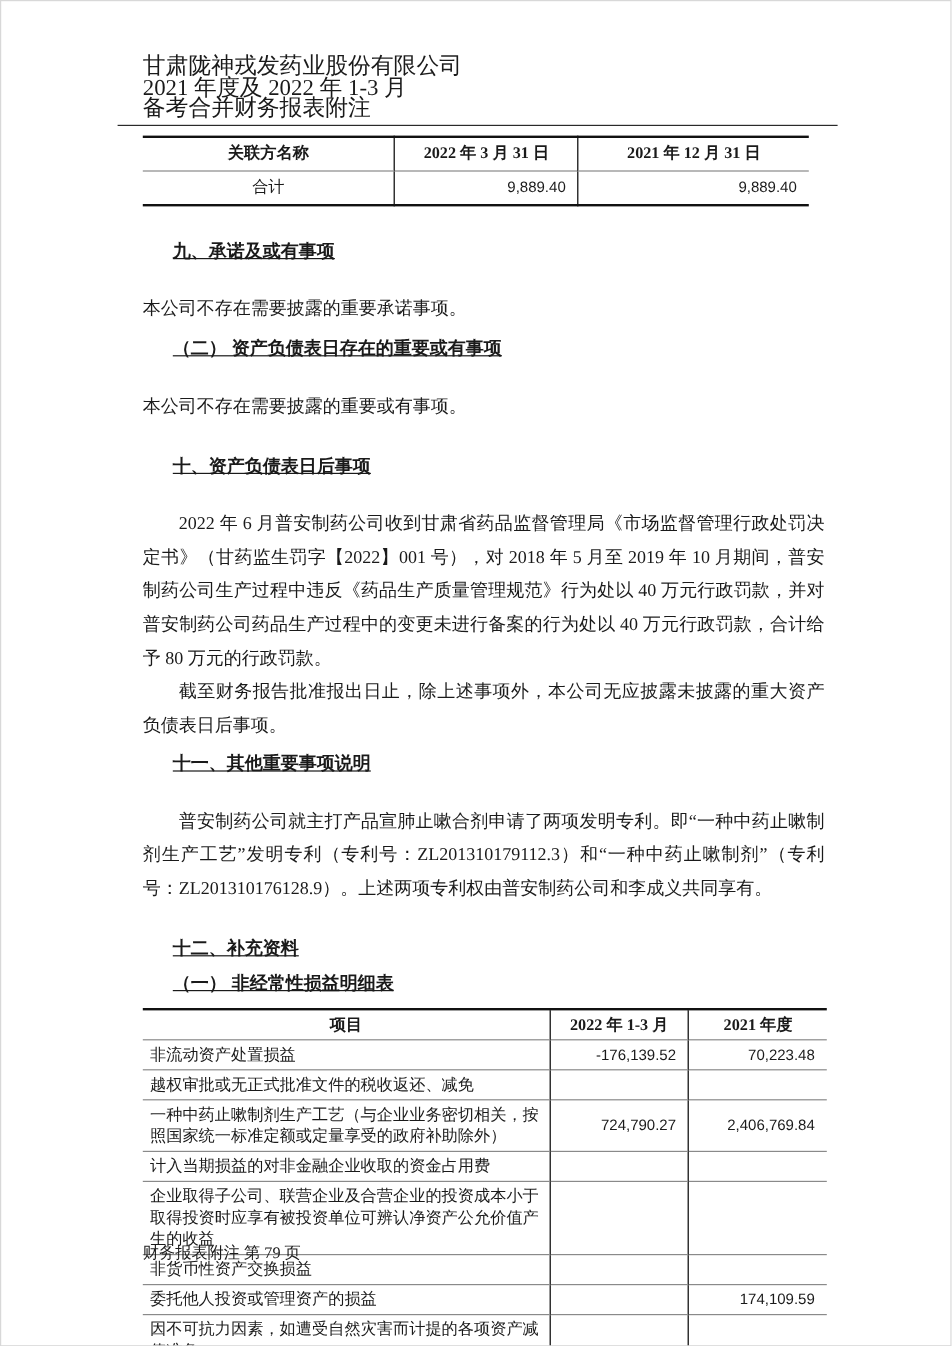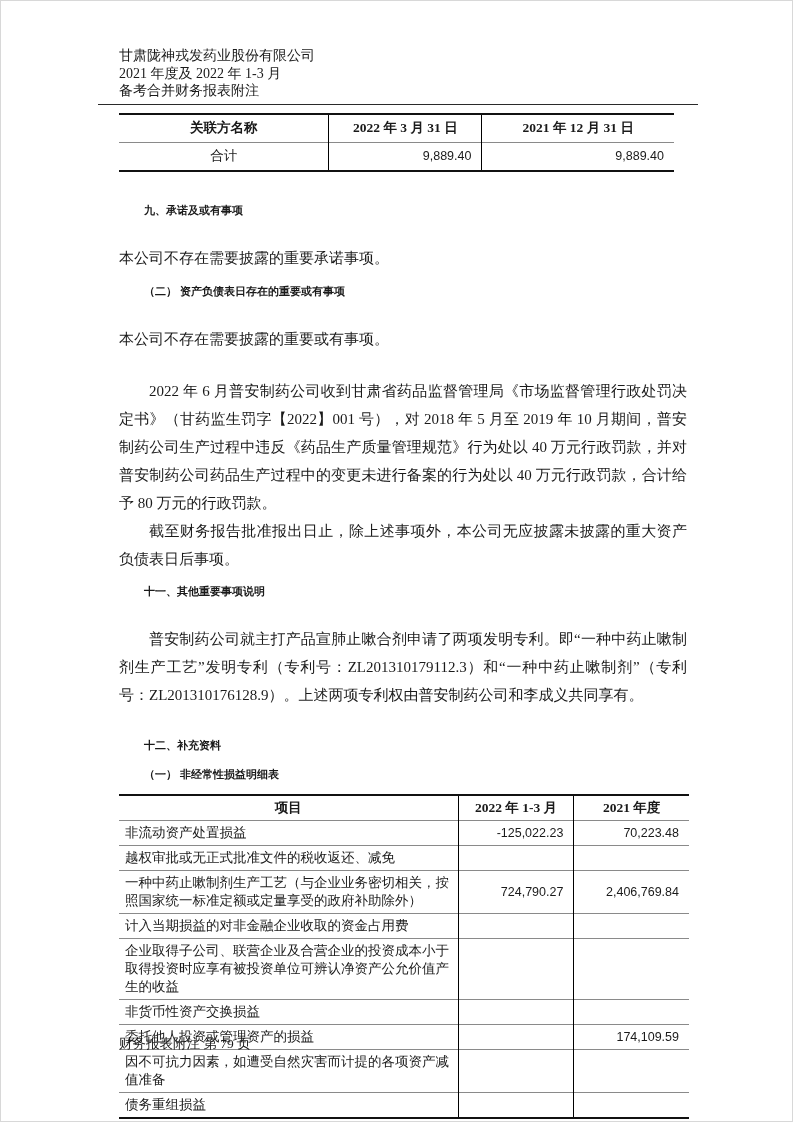--- a/index.html
+++ b/index.html
@@ -8,21 +8,21 @@
     width:793px;height:1122px;
     margin:0 auto;
     background:#fff;
     border:1px solid #d8d8d8;
     box-sizing:border-box;
     padding:46px 105px 0 118px;
     font-family:"Liberation Serif","DejaVu Serif",serif;
     color:#1a1a1a;
     overflow:hidden;
   }
-  .doc-header{font-size:14px;line-height:17.5px;}
+  .doc-header{font-size:19px;line-height:17.5px;}
   .header-rule{
     margin-left:-21px;width:600px;height:0;
     border-bottom:1.5px solid #2a2a2a;margin-top:4px;
   }
   table{border-collapse:collapse;table-layout:fixed;}
   .tbl{
     border-top:2.5px solid #111;
     border-bottom:2.5px solid #111;
     font-size:13.5px;
   }
@@ -36,22 +36,23 @@
   }
   .tbl td:first-child{border-left:none;}
   .tbl tr:first-child td{border-top:none;font-weight:bold;}
   .tbl .th{text-align:center;}
   .tbl .num{text-align:right;padding-right:10px;font-family:"Liberation Sans","DejaVu Sans",sans-serif;font-size:12.5px;}
   .tbl1{width:555px;margin-top:8px;}
   .tbl1 td{height:21px;}
   .tbl2{width:570px;margin-top:10px;}
   .h-sec{
     font-family:"Liberation Sans","DejaVu Sans",sans-serif;
-    font-weight:bold;font-size:11px;line-height:20px;
+    font-weight:bold;font-size:15px;line-height:20px;
     margin:0 0 0 25px;
+    text-decoration:underline;
   }
   .para{
     font-size:15px;line-height:28px;text-align:justify;
     text-indent:2em;margin:0;
   }
   .para.noindent{text-indent:0;}
   .mt-sec{margin-top:28px;}
   .mt-sub{margin-top:9px;}
   .mt-body{margin-top:24px;}
   .doc-footer{
@@ -89,20 +90,21 @@
       <td class="num">9,889.40</td>
     </tr>
   </tbody>
     </table>
 
   <div class="h-sec mt-sec">九、承诺及或有事项</div>
   <p class="para noindent mt-body">本公司不存在需要披露的重要承诺事项。</p>
   <div class="h-sec mt-sub">（二） 资产负债表日存在的重要或有事项</div>
   <p class="para noindent mt-body">本公司不存在需要披露的重要或有事项。</p>
 
+  <div class="h-sec" style="margin-top:26px">十、资产负债表日后事项</div>
   <p class="para mt-body">2022 年 6 月普安制药公司收到甘肃省药品监督管理局《市场监督管理行政处罚决定书》（甘药监生罚字【2022】001 号），对 2018 年 5 月至 2019 年 10 月期间，普安制药公司生产过程中违反《药品生产质量管理规范》行为处以 40 万元行政罚款，并对普安制药公司药品生产过程中的变更未进行备案的行为处以 40 万元行政罚款，合计给予 80 万元的行政罚款。</p>
   <p class="para">截至财务报告批准报出日止，除上述事项外，本公司无应披露未披露的重大资产负债表日后事项。</p>
 
   <div class="h-sec" style="margin-top:8px">十一、其他重要事项说明</div>
   <p class="para mt-body">普安制药公司就主打产品宣肺止嗽合剂申请了两项发明专利。即“一种中药止嗽制剂生产工艺”发明专利（专利号：ZL201310179112.3）和“一种中药止嗽制剂”（专利号：ZL201310176128.9）。上述两项专利权由普安制药公司和李成义共同享有。</p>
 
   <div class="h-sec" style="margin-top:26px">十二、补充资料</div>
   <div class="h-sec mt-sub">（一） 非经常性损益明细表</div>
 
   <table class="tbl tbl2">
@@ -112,21 +114,21 @@
         <col style="width:20.2%">
       </colgroup>
     <tbody>
         <tr>
       <td class="th">项目</td>
       <td class="th">2022 年 1-3 月</td>
       <td class="th">2021 年度</td>
     </tr>
     <tr>
       <td>非流动资产处置损益</td>
-      <td class="num">-125,022.23</td>
+      <td class="num">-176,139.52</td>
       <td class="num">70,223.48</td>
     </tr>
     <tr>
       <td>越权审批或无正式批准文件的税收返还、减免</td>
       <td class="num"></td>
       <td class="num"></td>
     </tr>
     <tr>
       <td>一种中药止嗽制剂生产工艺（与企业业务密切相关，按照国家统一标准定额或定量享受的政府补助除外）</td>
       <td class="num">724,790.27</td>

